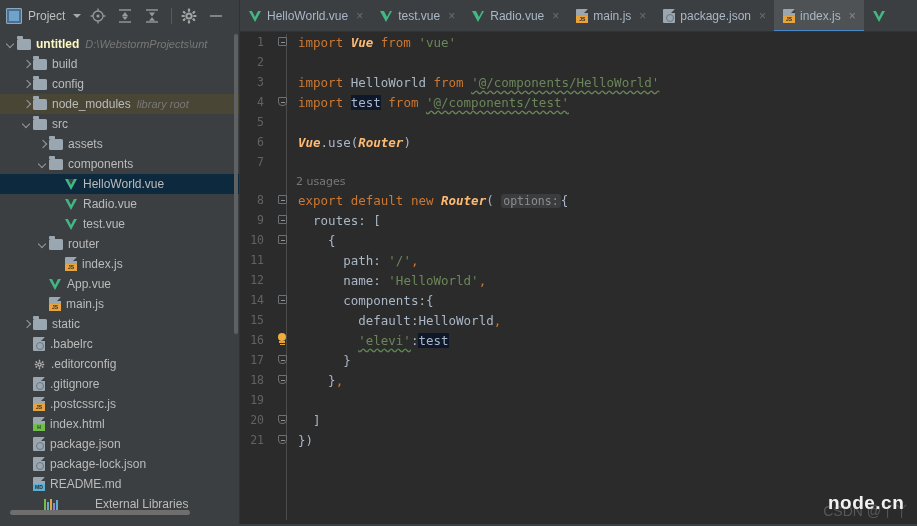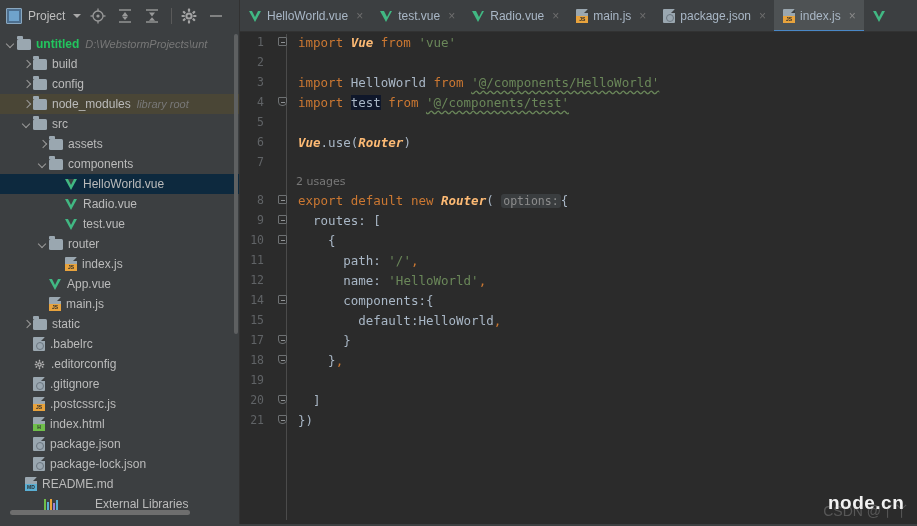--- a/index.html
+++ b/index.html
@@ -135,21 +135,21 @@
     transform: rotate(45deg);
   }
   .folder {
     width: 14px; height: 11px; flex: 0 0 14px; margin-right: 5px;
     background: #9aa7b0; border-radius: 1.5px; position: relative;
   }
   .folder::before{
     content:""; position:absolute; left:0; top:-2.5px; width:6px; height:3px;
     background:#9aa7b0; border-radius:1px 1px 0 0;
   }
-  .tname.bold { font-weight: bold; color: #22c55e; }
+  .tname.bold { font-weight: bold; color: #fef9c3; }
   .tmeta { color: #787878; margin-left: 6px; font-size: 11px; font-style: italic; }
   .ico-wrap { margin-right: 5px; display:flex; align-items:center; }
   .extlib {
     width: 14px; height: 12px; flex: 0 0 14px; margin-right: 5px;
     display: flex; align-items: flex-end; gap: 1px;
   }
   .extlib i { width: 2px; display:block; }
 
   
   .hscroll {
@@ -521,21 +521,21 @@
           </div>
           <div class="trow" style="padding-left: 20px;">
             <span class="arrow"></span>
             <span class="ico-wrap">
               <span class="ico-file json">
                 <span class="ring"></span>
               </span>
             </span>
             <span class="tname">package-lock.json</span>
           </div>
-          <div class="trow" style="padding-left: 12px;">
+          <div class="trow" style="padding-left: 20px;">
             <span class="arrow"></span>
             <span class="ico-wrap">
               <span class="ico-file md">
                 <span class="badge">MD</span>
               </span>
             </span>
             <span class="tname">README.md</span>
           </div>
           <div class="trow" style="padding-left: 4px; gap: 27px;">
             <span class="arrow"></span>
@@ -571,20 +571,21 @@
             <span class="gut"></span>
             <span class="inlay">2 usages</span>
           </div>
           <div class="line"><span class="ln">8</span><span class="gut"><span class="fold"></span></span><span class="code"><span class="kw">export</span> <span class="kw">default</span> <span class="kw">new</span> <span class="cls-i">Router</span><span class="def">(</span> <span class="param-hint">options:</span><span class="def">{</span></span></div>
           <div class="line"><span class="ln">9</span><span class="gut"><span class="fold"></span></span><span class="code">  <span class="def">routes</span><span class="def">: </span><span class="def">[</span></span></div>
           <div class="line"><span class="ln">10</span><span class="gut"><span class="fold"></span></span><span class="code">    <span class="def">{</span></span></div>
           <div class="line"><span class="ln">11</span><span class="gut"></span><span class="code">      <span class="def">path</span><span class="def">: </span><span class="str">'/'</span><span class="kw">,</span></span></div>
           <div class="line"><span class="ln">12</span><span class="gut"></span><span class="code">      <span class="def">name</span><span class="def">: </span><span class="str">'HelloWorld'</span><span class="kw">,</span></span></div>
           <div class="line"><span class="ln">14</span><span class="gut"><span class="fold"></span></span><span class="code">      <span class="def">components</span><span class="def">:</span><span class="def">{</span></span></div>
           <div class="line"><span class="ln">15</span><span class="gut"></span><span class="code">        <span class="def">default</span><span class="def">:</span><span class="def">HelloWorld</span><span class="kw">,</span></span></div>
+          <div class="line"><span class="ln">16</span><span class="gut"><span class="bulb"><span class="b"></span><span class="s1"></span><span class="s2"></span></span></span><span class="code">        <span class="str wavy-g">'elevi'</span><span class="def">:</span><span class="hl-use">test</span></span></div>
           <div class="line"><span class="ln">17</span><span class="gut"><span class="fold bot"></span></span><span class="code">      <span class="def">}</span></span></div>
           <div class="line"><span class="ln">18</span><span class="gut"><span class="fold bot"></span></span><span class="code">    <span class="def">}</span><span class="kw">,</span></span></div>
           <div class="line"><span class="ln">19</span><span class="gut"></span><span class="code"></span></div>
           <div class="line"><span class="ln">20</span><span class="gut"><span class="fold bot"></span></span><span class="code">  <span class="def">]</span></span></div>
           <div class="line"><span class="ln">21</span><span class="gut"><span class="fold bot"></span></span><span class="code"><span class="def">})</span></span></div>
         </div>
       <div class="wm">
         <div class="t1">node.cn</div>
         <div class="t2">CSDN @丫丫</div>
       </div>

